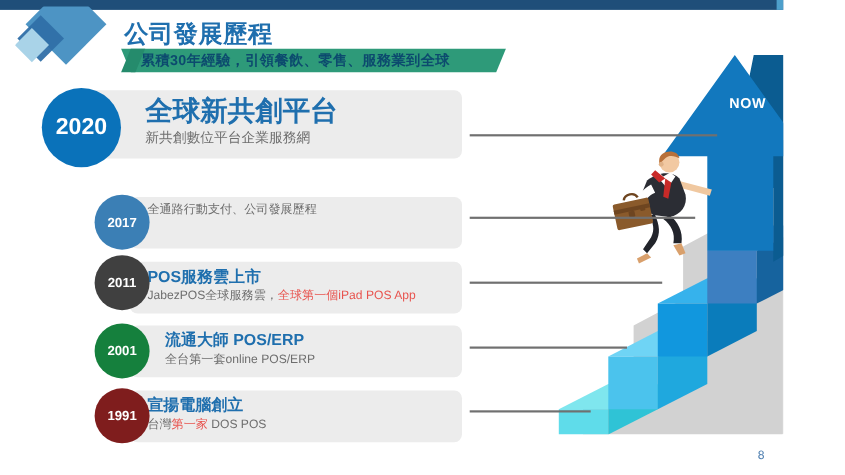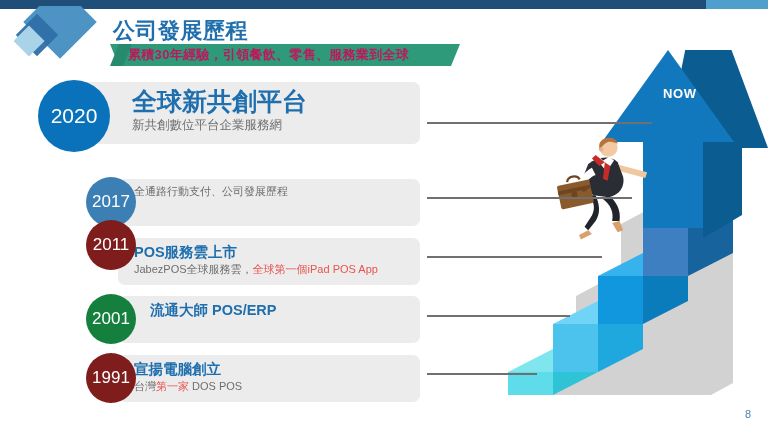--- a/index.html
+++ b/index.html
@@ -4,21 +4,21 @@
 <style>
   * { box-sizing: border-box; margin: 0; padding: 0; }
   html, body {
     width: 768px; height: 432px;
     overflow: hidden;
     background: #ffffff;
     font-family: "Liberation Sans", "DejaVu Sans", sans-serif;
   }
   #slide {
     position: relative;
-    width: 768px; height: 432px;
+    width: 712px; height: 432px;
     background: #ffffff;
     overflow: hidden;
   }
 
   
   #topbar {
     position: absolute; left: 0; top: 0;
     width: 768px; height: 9px;
     background: #1F4E79;
   }
@@ -43,21 +43,21 @@
     white-space: nowrap;
   }
   #ribbon {
     position: absolute; left: 110px; top: 44px;
     height: 22px;
   }
   #ribbon-text {
     position: absolute; left: 128px; top: 46px;
     height: 18px; line-height: 18px;
     font-size: 13px; font-weight: bold;
-    color: #be185d;
+    color: #0c4a6e;
     white-space: nowrap;
     letter-spacing: 0.3px;
   }
 
   
   #timeline {
     position: absolute; left: 0; top: 80px;
     width: 470px; height: 330px;
   }
   .row {
@@ -67,21 +67,21 @@
   .card {
     position: absolute;
     background: #ECECEC;
     border-radius: 7px;
   }
   .yearcircle {
     position: absolute;
     border-radius: 50%;
     color: #ffffff;
     text-align: left;
-    font-weight: normal;
+    font-weight: bold;
     z-index: 3;
     display: flex;
     align-items: center;
     justify-content: center;
   }
   .txtwrap {
     position: absolute;
     z-index: 2;
   }
   .hl {
@@ -97,27 +97,27 @@
 
   
   .r0 .card   { left: 75px;  top: 2px;  width: 345px; height: 62px; }
   .r0 .yearcircle { left: 38px; top: 0px; width: 72px; height: 72px; font-size: 21px; background: #0A72BA; }
   .r0 .txtwrap{ left: 132px; top: 9px; }
   .r0 .hl     { font-size: 25px; line-height: 25px; font-family: Liberation Serif, serif; }
   .r0 .sub    { font-size: 12.5px; line-height: 18px; margin-top: 2px; }
 
   
   .rs .card   { left: 118px; width: 302px; height: 47px; }
-  .rs .yearcircle { left: 86px; width: 50px; height: 50px; font-size: 17px; }
+  .rs .yearcircle { left: 86px; width: 50px; height: 50px; font-size: 12px; }
   .rs .txtwrap{ left: 134px; }
   .rs .hl     { font-size: 14.5px; line-height: 19px; }
   .rs .sub    { font-size: 11px; line-height: 15px; margin-top: 0px; }
 
   .r1 .card { top: 99px; }  .r1 .yearcircle { top: 97px; background:#3B7FB5; } .r1 .txtwrap { top: 104px; }
-  .r2 .card { top: 158px; } .r2 .yearcircle { top: 140px; background:#7f1d1d; } .r2 .txtwrap { top: 163px; }
+  .r2 .card { top: 158px; } .r2 .yearcircle { top: 152px; background:#404040; } .r2 .txtwrap { top: 163px; }
   .r3 .card { top: 216px; } .r3 .yearcircle { top: 214px; background:#15803d; } .r3 .txtwrap { top: 221px; margin-left: 16px; }
   .r4 .card { top: 275px; } .r4 .yearcircle { top: 273px; background:#7f1d1d; } .r4 .txtwrap { top: 280px; }
 
   
   .conn {
     position: absolute;
     height: 2px;
     background: #707070;
     z-index: 1;
   }
@@ -199,20 +199,21 @@
         <div class="hl">POS服務雲上市</div>
         <div class="sub"><span>JabezPOS全球服務雲，</span><span class="red">全球第一個iPad POS App</span><span></span></div>
       </div>
     </div>
 
     <div class="row rs r3">
       <div class="card"></div>
       <div class="yearcircle">2001</div>
       <div class="txtwrap">
         <div class="hl">流通大師 POS/ERP</div>
+        <div class="sub"><span>全台第一套online POS/ERP</span><span class="red"></span><span></span></div>
       </div>
     </div>
 
     <div class="row rs r4">
       <div class="card"></div>
       <div class="yearcircle">1991</div>
       <div class="txtwrap">
         <div class="hl">宣揚電腦創立</div>
         <div class="sub"><span>台灣</span><span class="red">第一家</span><span> DOS POS</span></div>
       </div>

